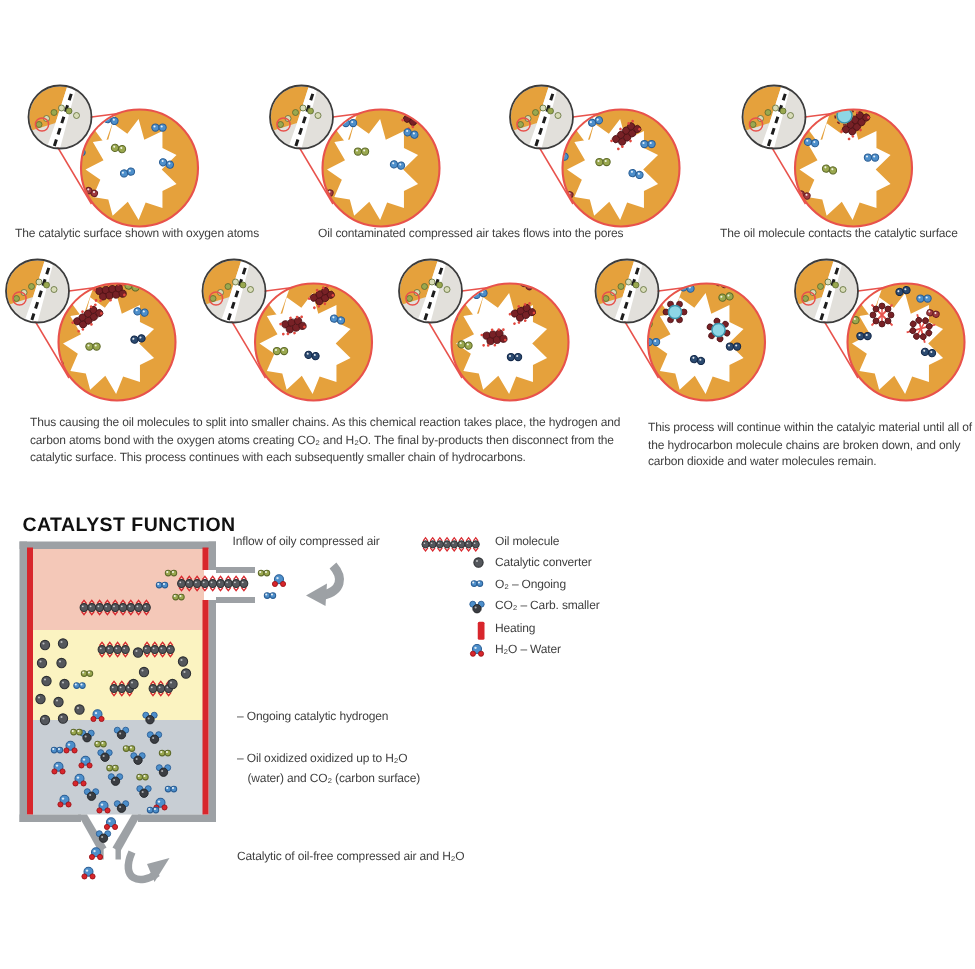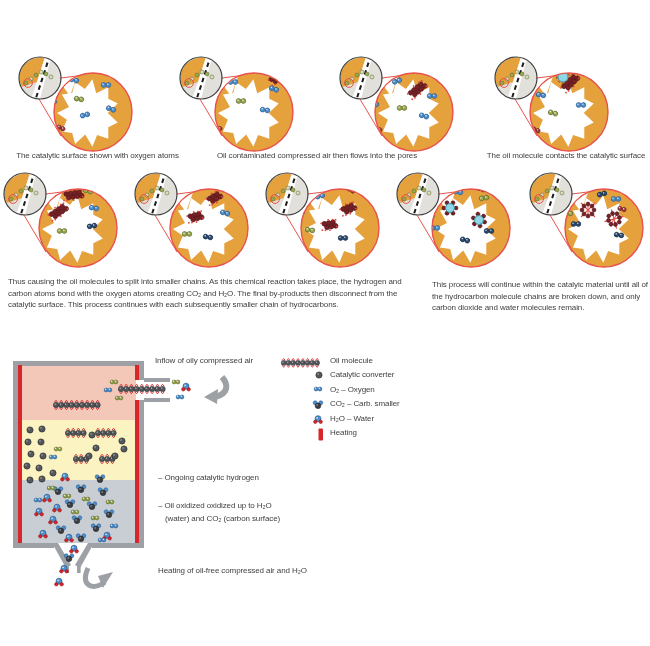--- a/index.html
+++ b/index.html
@@ -1,20 +1,20 @@
 <!DOCTYPE html>
 <html style="--catalyst_orange: #E5A13C; --callout_red: #E8524C; --heating_red: #D8262C; --oil_dark: #772126; --spike_red: #E2483F; --o2_blue: #4D8FCB; --o2_stroke: #2A5E95; --n2_green: #9AA84F; --n2_stroke: #5F6B2A; --navy: #2B4A70; --navy_stroke: #14294A; --cyan: #8ED7E6; --cyan_stroke: #3D96AD; --layer_pink: #F4C8B8; --layer_yellow: #FBF3C1; --layer_gray: #C8CED4; --tank_gray: #9DA1A5; --molecule_gray: #54575C; --text_gray: #3F3F3F;"><head>
 <meta charset="utf-8">
 <style>
   html,body{margin:0;padding:0;background:#fff;}
   #stage{position:relative;width:650px;height:646px;background:#fff;overflow:hidden;
          font-family:"Liberation Sans","DejaVu Sans",sans-serif;color:#3b3b3b;}
   .panel{position:absolute;width:122px;height:100px;}
   .cap{position:absolute;font-size:8px;letter-spacing:-0.1px;line-height:10.5px;color:#3f3f3f;}
-  .cap.center{text-align:center;}
+  .cap.center{}
   .para{position:absolute;font-size:8px;letter-spacing:-0.1px;line-height:11.5px;color:#3f3f3f;}
   .title{position:absolute;left:15px;top:342px;font-size:13px;font-weight:bold;
          letter-spacing:0.3px;color:#111;}
   .anno{position:absolute;left:158px;font-size:8px;letter-spacing:-0.1px;line-height:13px;color:#3f3f3f;}
   .anno .l2{padding-left:7px;}
   #legend{position:absolute;left:272px;top:356px;}
   .lrow{display:flex;align-items:flex-start;height:14.4px;}
   .lglyph{width:52px;display:flex;justify-content:flex-end;align-items:center;}
   .llabel{margin-left:6px;font-size:8px;letter-spacing:-0.1px;color:#3f3f3f;white-space:nowrap;}
   #tanksvg{position:absolute;left:8px;top:352px;}
@@ -353,21 +353,21 @@
           <circle cx="20" cy="23" r="2" fill="#9AA84F" stroke="#55652C" stroke-width="0.5"></circle>
           <circle cx="25" cy="20" r="2" fill="#D8DCB8" stroke="#55652C" stroke-width="0.5"></circle>
           <circle cx="30" cy="22" r="2" fill="#9AA84F" stroke="#55652C" stroke-width="0.5"></circle>
           <circle cx="35" cy="25" r="2" fill="#D8DCB8" stroke="#55652C" stroke-width="0.5"></circle>
           <circle cx="12" cy="31" r="4.4" fill="none" stroke="#E8524C" stroke-width="1"></circle>
         </g>
         <circle cx="24" cy="26" r="21" fill="none" stroke="#3C3C3C" stroke-width="1.2"></circle>
       </svg></div>
 
   <div class="cap center" style="left:10px;top:151px;width:175px">The catalytic surface shown with oxygen atoms</div>
-  <div class="cap center" style="left:212px;top:151px;width:210px">Oil contaminated compressed air then flows into the pores</div>
+  <div class="cap center" style="left:212px;top:151px;width:210px">Oil contaminated compressed air takes flows into the pores</div>
   <div class="cap center" style="left:480px;top:151px;width:172px">The oil molecule contacts the catalytic surface</div>
 
   <div class="panel" style="left:1px;top:168px"><svg viewBox="0 0 122 100" width="122" height="100">
         <defs>
           <clipPath id="pc4">
             <circle cx="77" cy="60" r="38.4"></circle>
           </clipPath>
           <clipPath id="sc4">
             <circle cx="24" cy="26" r="20.4"></circle>
           </clipPath>
@@ -840,23 +840,24 @@
           <circle cx="15" cy="27" r="2" fill="#D8DCB8" stroke="#55652C" stroke-width="0.5"></circle>
           <circle cx="20" cy="23" r="2" fill="#9AA84F" stroke="#55652C" stroke-width="0.5"></circle>
           <circle cx="25" cy="20" r="2" fill="#D8DCB8" stroke="#55652C" stroke-width="0.5"></circle>
           <circle cx="30" cy="22" r="2" fill="#9AA84F" stroke="#55652C" stroke-width="0.5"></circle>
           <circle cx="35" cy="25" r="2" fill="#D8DCB8" stroke="#55652C" stroke-width="0.5"></circle>
           <circle cx="12" cy="31" r="4.4" fill="none" stroke="#E8524C" stroke-width="1"></circle>
         </g>
         <circle cx="24" cy="26" r="21" fill="none" stroke="#3C3C3C" stroke-width="1.2"></circle>
       </svg></div>
 
-  <div class="para" style="left:8px;top:276px;width:402px">Thus causing the oil molecules to split into smaller chains.  As this chemical reaction takes place, the hydrogen and carbon atoms bond with the oxygen atoms creating CO₂ and H₂O.  The final by-products then disconnect from the catalytic surface.  This process continues with each subsequently smaller chain of hydrocarbons.</div>
+  <div class="para" style="left:20px;top:276px;width:402px">Thus causing the oil molecules to split into smaller chains.  As this chemical reaction takes place, the hydrogen and carbon atoms bond with the oxygen atoms creating CO₂ and H₂O.  The final by-products then disconnect from the catalytic surface.  This process continues with each subsequently smaller chain of hydrocarbons.</div>
   <div class="para" style="left:432px;top:279px;width:224px">This process will continue within the catalyic material until all of the hydrocarbon molecule chains are broken down, and only carbon dioxide and water molecules remain.</div>
 
+  <div class="title">CATALYST FUNCTION</div>
 
   <svg id="tanksvg" width="235" height="252" viewBox="0 0 235 252">
 
     <rect x="13" y="13" width="115" height="55" fill="#F4C8B8"></rect>
     <rect x="13" y="68" width="115" height="60" fill="#FBF3C1"></rect>
     <rect x="13" y="128" width="115" height="63" fill="#C8CED4"></rect>
 
     <g fill="#9DA1A5">
       <rect x="5" y="9" width="131" height="5"></rect>
       <rect x="5" y="9" width="5" height="187"></rect>
@@ -1339,21 +1340,21 @@
       </g>
   </svg>
 
   <div class="cap" style="left:155px;top:356px">Inflow of oily compressed air</div>
 
   <div class="anno" style="top:471px">– Ongoing catalytic hydrogen</div>
   <div class="anno" style="top:499px">
     <div>– Oil oxidized oxidized up to H₂O</div>
     <div class="l2">(water) and  CO₂ (carbon surface)</div>
   </div>
-  <div class="anno" style="top:564px">Heating of oil-free compressed air and H₂O</div>
+  <div class="anno" style="top:564px">Catalytic of oil-free compressed air and H₂O</div>
 
   <div id="legend">
     <div class="lrow">
       <span class="lglyph">
           <svg width="44" height="14" viewBox="0 0 44 14">
             <g transform="scale(0.92)">
               <g transform="translate(4 7.5)">
                 <path d="M-1.7,-2.6 L0,-4.8 L1.7,-2.6" fill="none" stroke="#D8262C" stroke-width="0.9"></path>
                 <path d="M-1.7,2.6 L0,4.8 L1.7,2.6" fill="none" stroke="#D8262C" stroke-width="0.9"></path>
                 <circle cx="0" r="2.6" fill="#54575C" stroke="#2E3033" stroke-width="0.7"></circle>
@@ -1407,50 +1408,50 @@
       <span class="lglyph">
           <svg width="12" height="8" viewBox="-6 -4 12 8">
             <g transform="translate(0 0) rotate(0)">
               <circle cx="-1.9" r="1.9" fill="#4D8FCB" stroke="#2A5E95" stroke-width="0.7"></circle>
               <circle cx="1.9" r="1.9" fill="#4D8FCB" stroke="#2A5E95" stroke-width="0.7"></circle>
               <circle cx="-2.5" cy="-0.7" r="0.7" fill="#fff" opacity="0.85"></circle>
               <circle cx="1.2999999999999998" cy="-0.7" r="0.7" fill="#fff" opacity="0.85"></circle>
             </g>
           </svg>
         </span>
-      <span class="llabel">O₂ – Oxygen</span>
+      <span class="llabel">O₂ – Ongoing</span>
     </div>
     <div class="lrow">
       <span class="lglyph">
           <svg width="12" height="11" viewBox="-6 -5.5 12 11">
             <g transform="translate(0 0.5)">
               <circle cx="-2.8" cy="-2.2" r="2" fill="#4D8FCB" stroke="#2A5E95" stroke-width="0.6"></circle>
               <circle cx="2.8" cy="-2.2" r="2" fill="#4D8FCB" stroke="#2A5E95" stroke-width="0.6"></circle>
               <circle cy="0.8" r="2.8" fill="#3A3D42" stroke="#232528" stroke-width="0.6"></circle>
               <circle cx="-0.9" cy="0" r="0.7" fill="#fff" opacity="0.6"></circle>
             </g>
           </svg>
         </span>
       <span class="llabel">CO₂ – Carb. smaller</span>
     </div>
     <div class="lrow">
       <span class="lglyph">
+          <svg width="6" height="13" viewBox="0 0 6 13">
+            <rect x="0.5" y="0.5" width="4.5" height="12" rx="1" fill="#D8262C"></rect>
+          </svg>
+        </span>
+      <span class="llabel">Heating</span>
+    </div>
+    <div class="lrow">
+      <span class="lglyph">
           <svg width="12" height="11" viewBox="-6 -5.5 12 11">
             <g transform="translate(0 0)">
               <circle cy="-0.8" r="3" fill="#4D8FCB" stroke="#2A5E95" stroke-width="0.7"></circle>
               <circle cx="-2.7" cy="2.3" r="1.7" fill="#D8262C" stroke="#9C1317" stroke-width="0.6"></circle>
               <circle cx="2.7" cy="2.3" r="1.7" fill="#D8262C" stroke="#9C1317" stroke-width="0.6"></circle>
               <circle cx="-1" cy="-1.6" r="0.8" fill="#fff" opacity="0.8"></circle>
             </g>
           </svg>
         </span>
       <span class="llabel">H₂O – Water</span>
     </div>
-    <div class="lrow">
-      <span class="lglyph">
-          <svg width="6" height="13" viewBox="0 0 6 13">
-            <rect x="0.5" y="0.5" width="4.5" height="12" rx="1" fill="#D8262C"></rect>
-          </svg>
-        </span>
-      <span class="llabel">Heating</span>
-    </div>
   </div>
 </div>
 
 </body></html>

